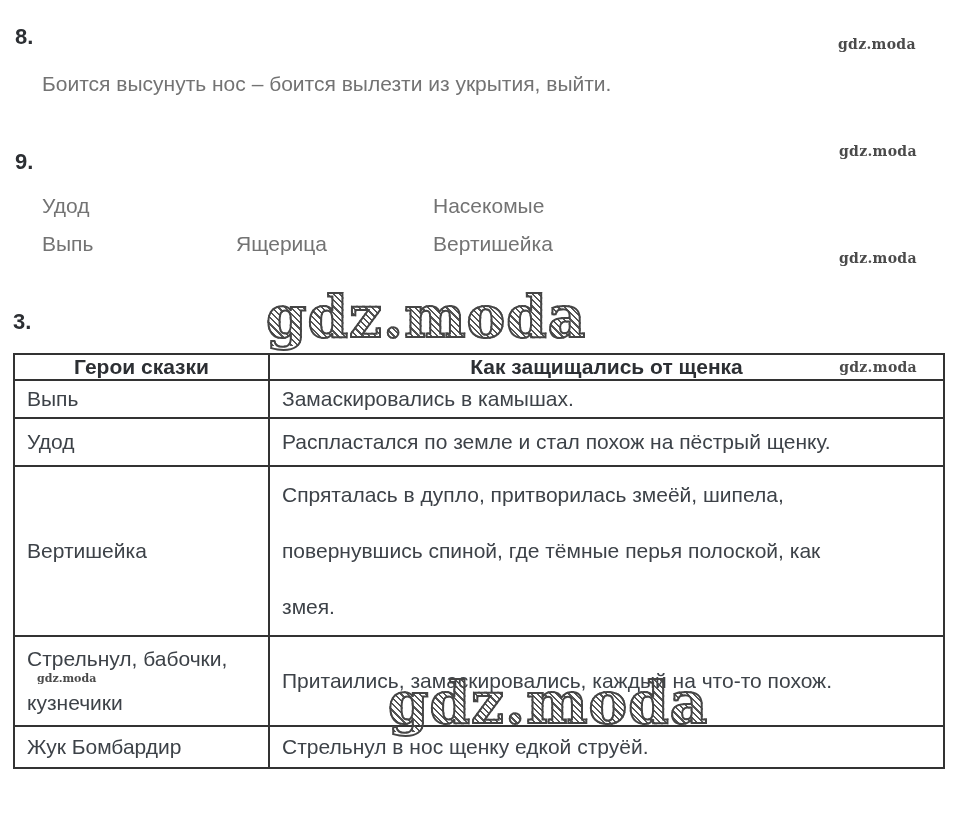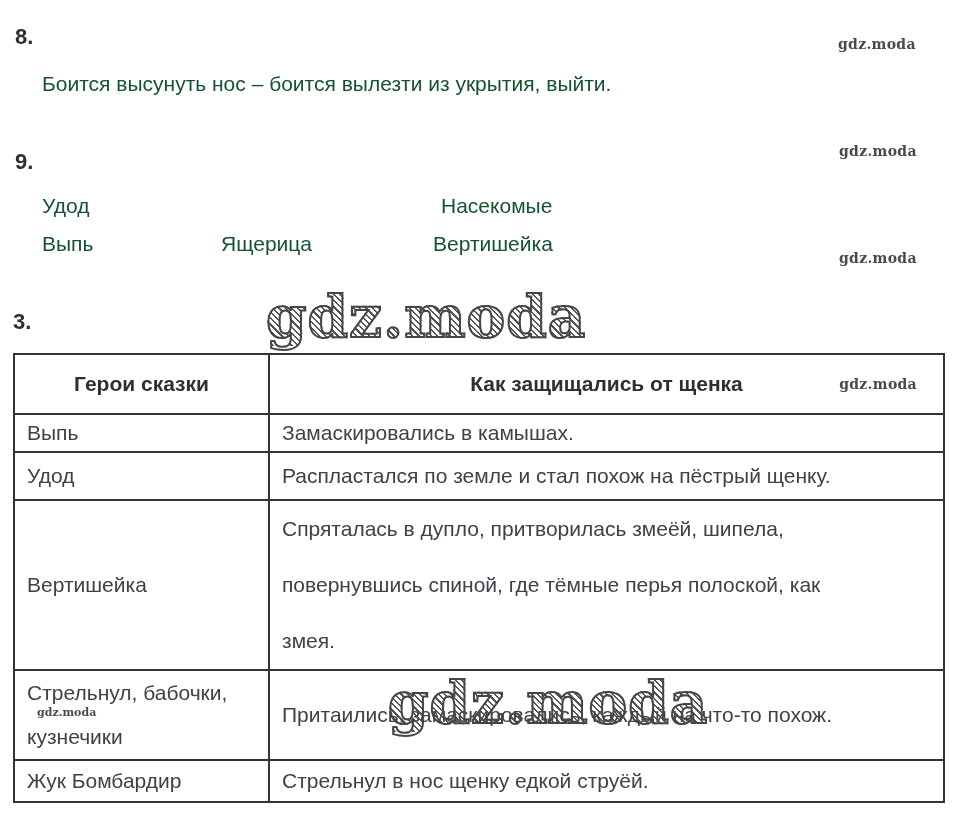--- a/index.html
+++ b/index.html
@@ -19,21 +19,21 @@
   .task-num {
     position: absolute;
     font-size: 22px;
     font-weight: bold;
     color: #2c2f33;
     line-height: 1;
   }
   .body-text {
     position: absolute;
     font-size: 21px;
-    color: #14532d;
+    color: #737373;
     line-height: 1.2;
     white-space: nowrap;
   }
   
   .wm-s {
     position: absolute;
     font-family: "DejaVu Serif", "Liberation Serif", serif;
     font-weight: bold;
     font-size: 14px;
     letter-spacing: 0.3px;
@@ -117,38 +117,38 @@
 <div class="page">
 
   <div class="task-num" style="left:15px; top:26px;">8.</div>
   <div class="wm-s" style="left:838px; top:37px;">gdz.moda</div>
   <div class="body-text" style="left:42px; top:71px;">Боится высунуть нос – боится вылезти из укрытия, выйти.</div>
 
   <div class="wm-s" style="left:839px; top:144px;">gdz.moda</div>
   <div class="task-num" style="left:15px; top:151px;">9.</div>
 
   <div class="body-text" style="left:42px; top:193px;">Удод</div>
-  <div class="body-text" style="left:433px; top:193px;margin-left:8px;">Насекомые</div>
+  <div class="body-text" style="left:433px; top:193px;">Насекомые</div>
 
   <div class="body-text" style="left:42px; top:231px;">Выпь</div>
-  <div class="body-text" style="left:221px; top:231px;">Ящерица</div>
+  <div class="body-text" style="left:236px; top:231px;">Ящерица</div>
   <div class="body-text" style="left:433px; top:231px;">Вертишейка</div>
 
   <div class="wm-s" style="left:839px; top:251px;">gdz.moda</div>
 
   <div class="task-num" style="left:13px; top:311px;">3.</div>
   <div class="wm-big" style="left:266px; top:288px;">gdz.moda</div>
 
   <table class="answers">
     <colgroup>
       <col style="width:255px;">
       <col style="width:675px;">
     </colgroup>
     <tbody>
-        <tr style="height:60px;">
+        <tr style="height:26px;">
       <th>Герои сказки</th>
       <th class="header-defense">
         <span>Как защищались от щенка</span>
         <span class="wm-s">gdz.moda</span>
       </th>
     </tr>
     <tr style="height:38px;">
       <td>Выпь</td>
       <td>Замаскировались в камышах.</td>
     </tr>

